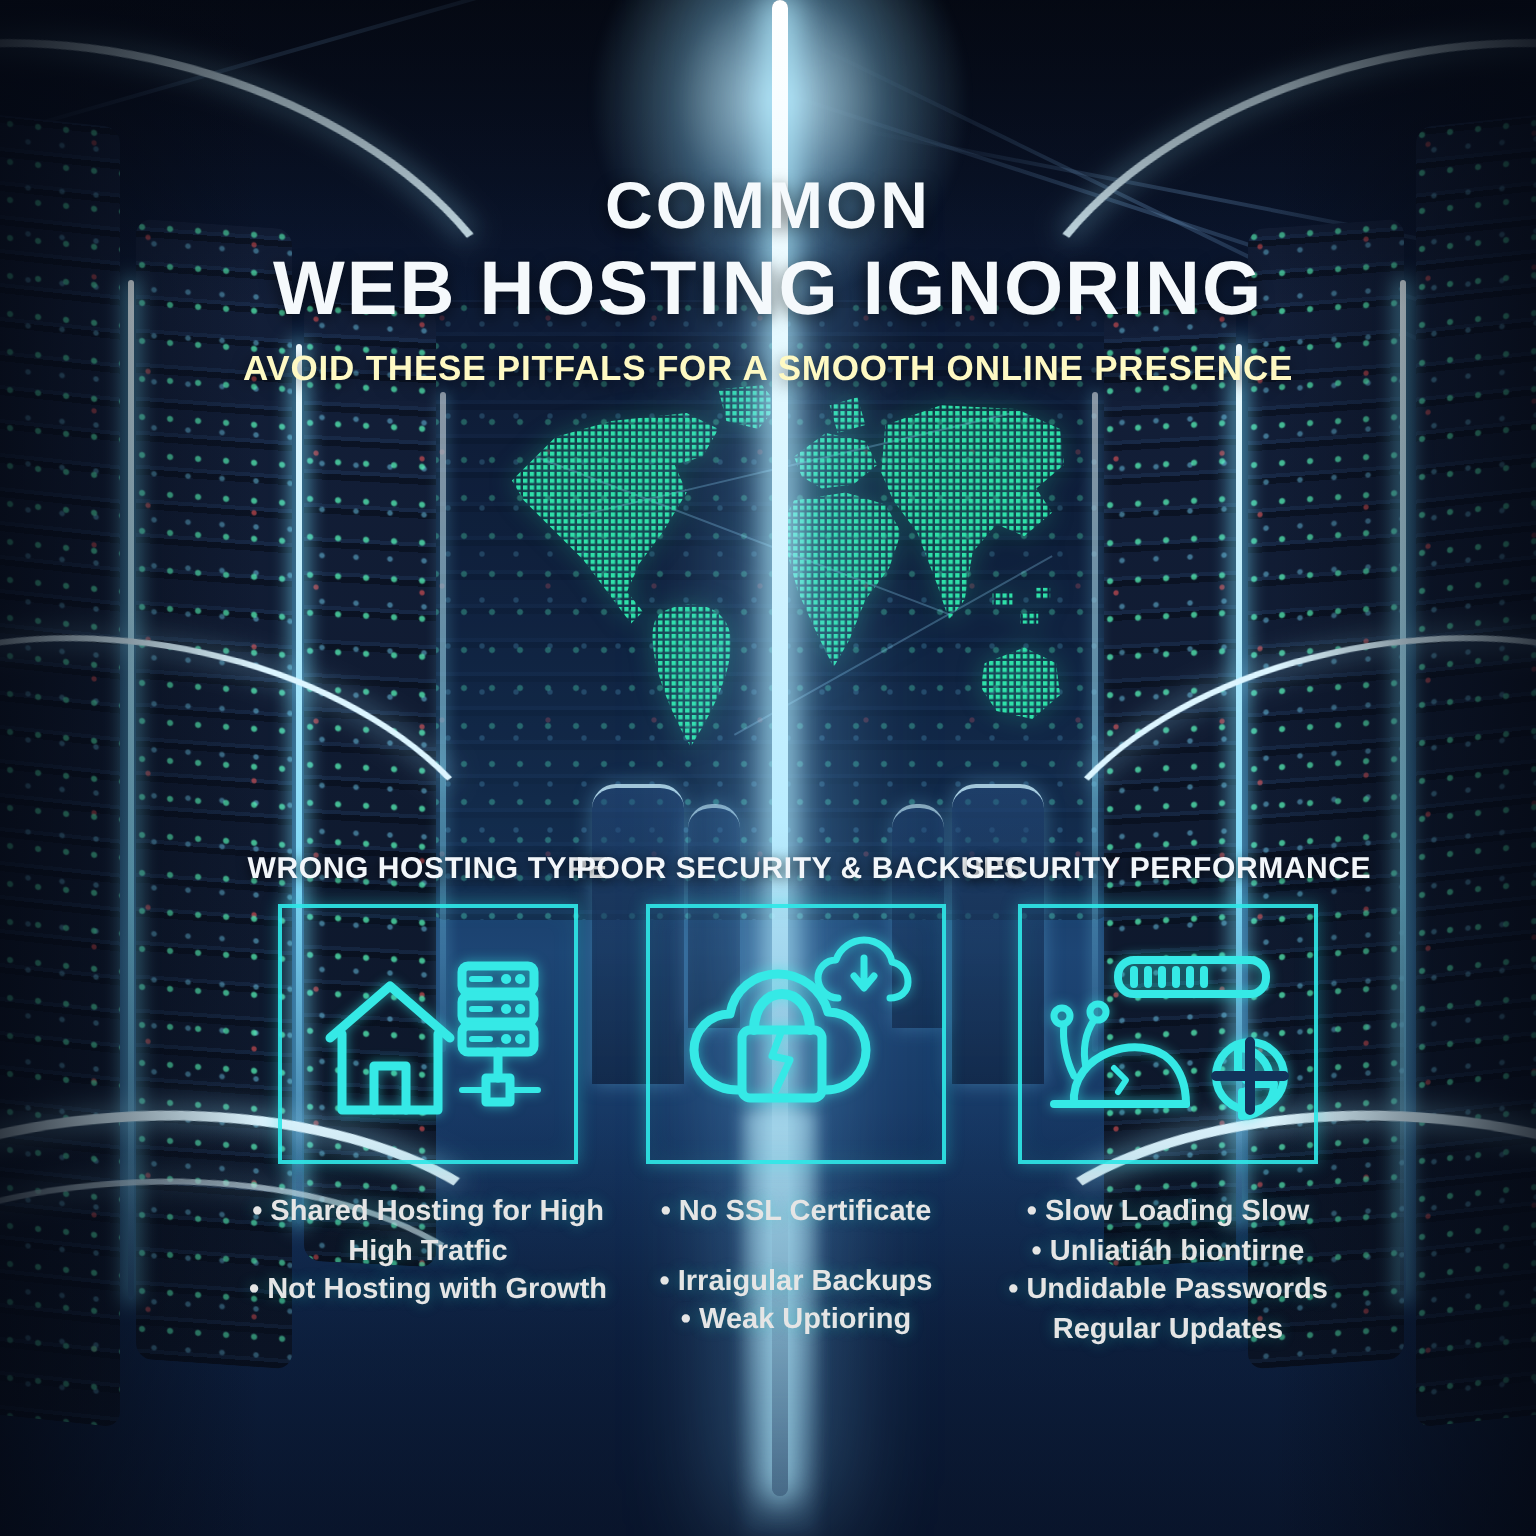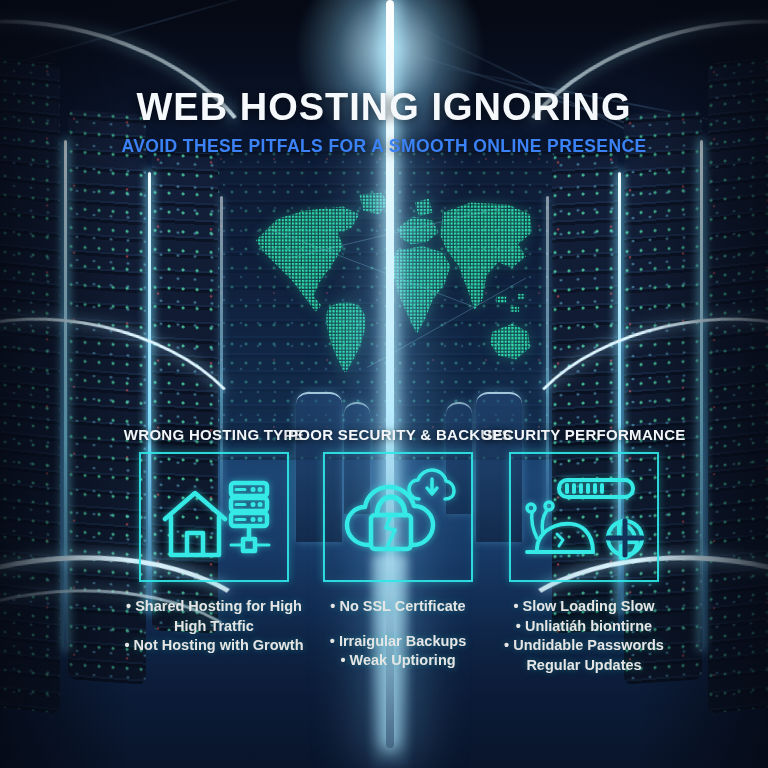--- a/index.html
+++ b/index.html
@@ -36,21 +36,21 @@
     background:linear-gradient(180deg,#ffffff,#e2f8ff 25%,#b9ecff 55%,rgba(170,230,255,.65) 80%,rgba(150,215,255,.35));
     box-shadow:0 0 16px 4px rgba(175,235,255,.9),0 0 55px 18px rgba(120,200,255,.4);}
   .beamrefl{left:372px;top:555px;width:36px;height:213px;filter:blur(4px);
     background:linear-gradient(180deg,rgba(190,240,255,.5),rgba(140,210,255,.08));}
 
   
   .titleblock{left:0;top:84px;width:768px;text-align:center;color:#f5f9fc;
     text-shadow:0 2px 8px rgba(0,0,0,.55);}
   .t1{position:static;display:block;font-size:33px;font-weight:800;letter-spacing:1.5px;}
   .t2{position:static;display:block;font-size:38px;font-weight:800;letter-spacing:1px;margin-top:2px;}
-  .sub{position:static;display:block;font-size:17.5px;font-weight:700;letter-spacing:.4px;margin-top:7px;color:#3b82f6;}
+  .sub{position:static;display:block;font-size:17.5px;font-weight:700;letter-spacing:.4px;margin-top:7px;color:#fef9c3;}
 
   .col{top:426px;width:220px;text-align:center;}
   .col .head{position:static;display:block;font-size:15px;font-weight:800;letter-spacing:.3px;color:#f2f6fa;
     text-shadow:0 1px 6px rgba(0,0,0,.7);white-space:nowrap;}
   .frame{position:static;display:flex;align-items:center;justify-content:center;
     width:150px;height:130px;margin:9px auto 0;border:2px solid rgba(47,231,231,.92);
     box-shadow:0 0 8px rgba(47,231,231,.35), inset 0 0 12px rgba(47,231,231,.08);}
   .frame svg{position:static;}
   .ic{stroke:#35e9e6;stroke-width:4.5;fill:none;stroke-linecap:round;stroke-linejoin:round;
     filter:drop-shadow(0 0 3px rgba(53,233,230,.55));}
@@ -165,20 +165,21 @@
   
   
 
   
 
   
   
 
   
   <div class="titleblock">
+    <span class="t1">COMMON</span>
     <span class="t2">WEB HOSTING IGNORING</span>
     <span class="sub">AVOID THESE PITFALS FOR A SMOOTH ONLINE PRESENCE</span>
   </div>
 
   
   <div class="col col1">
     <span class="head">WRONG HOSTING TYPE</span>
     <div class="frame">
       <svg class="ic" width="122" height="100" viewBox="0 0 122 100">
         <path d="M12,52 L42,26 L72,52"></path>

